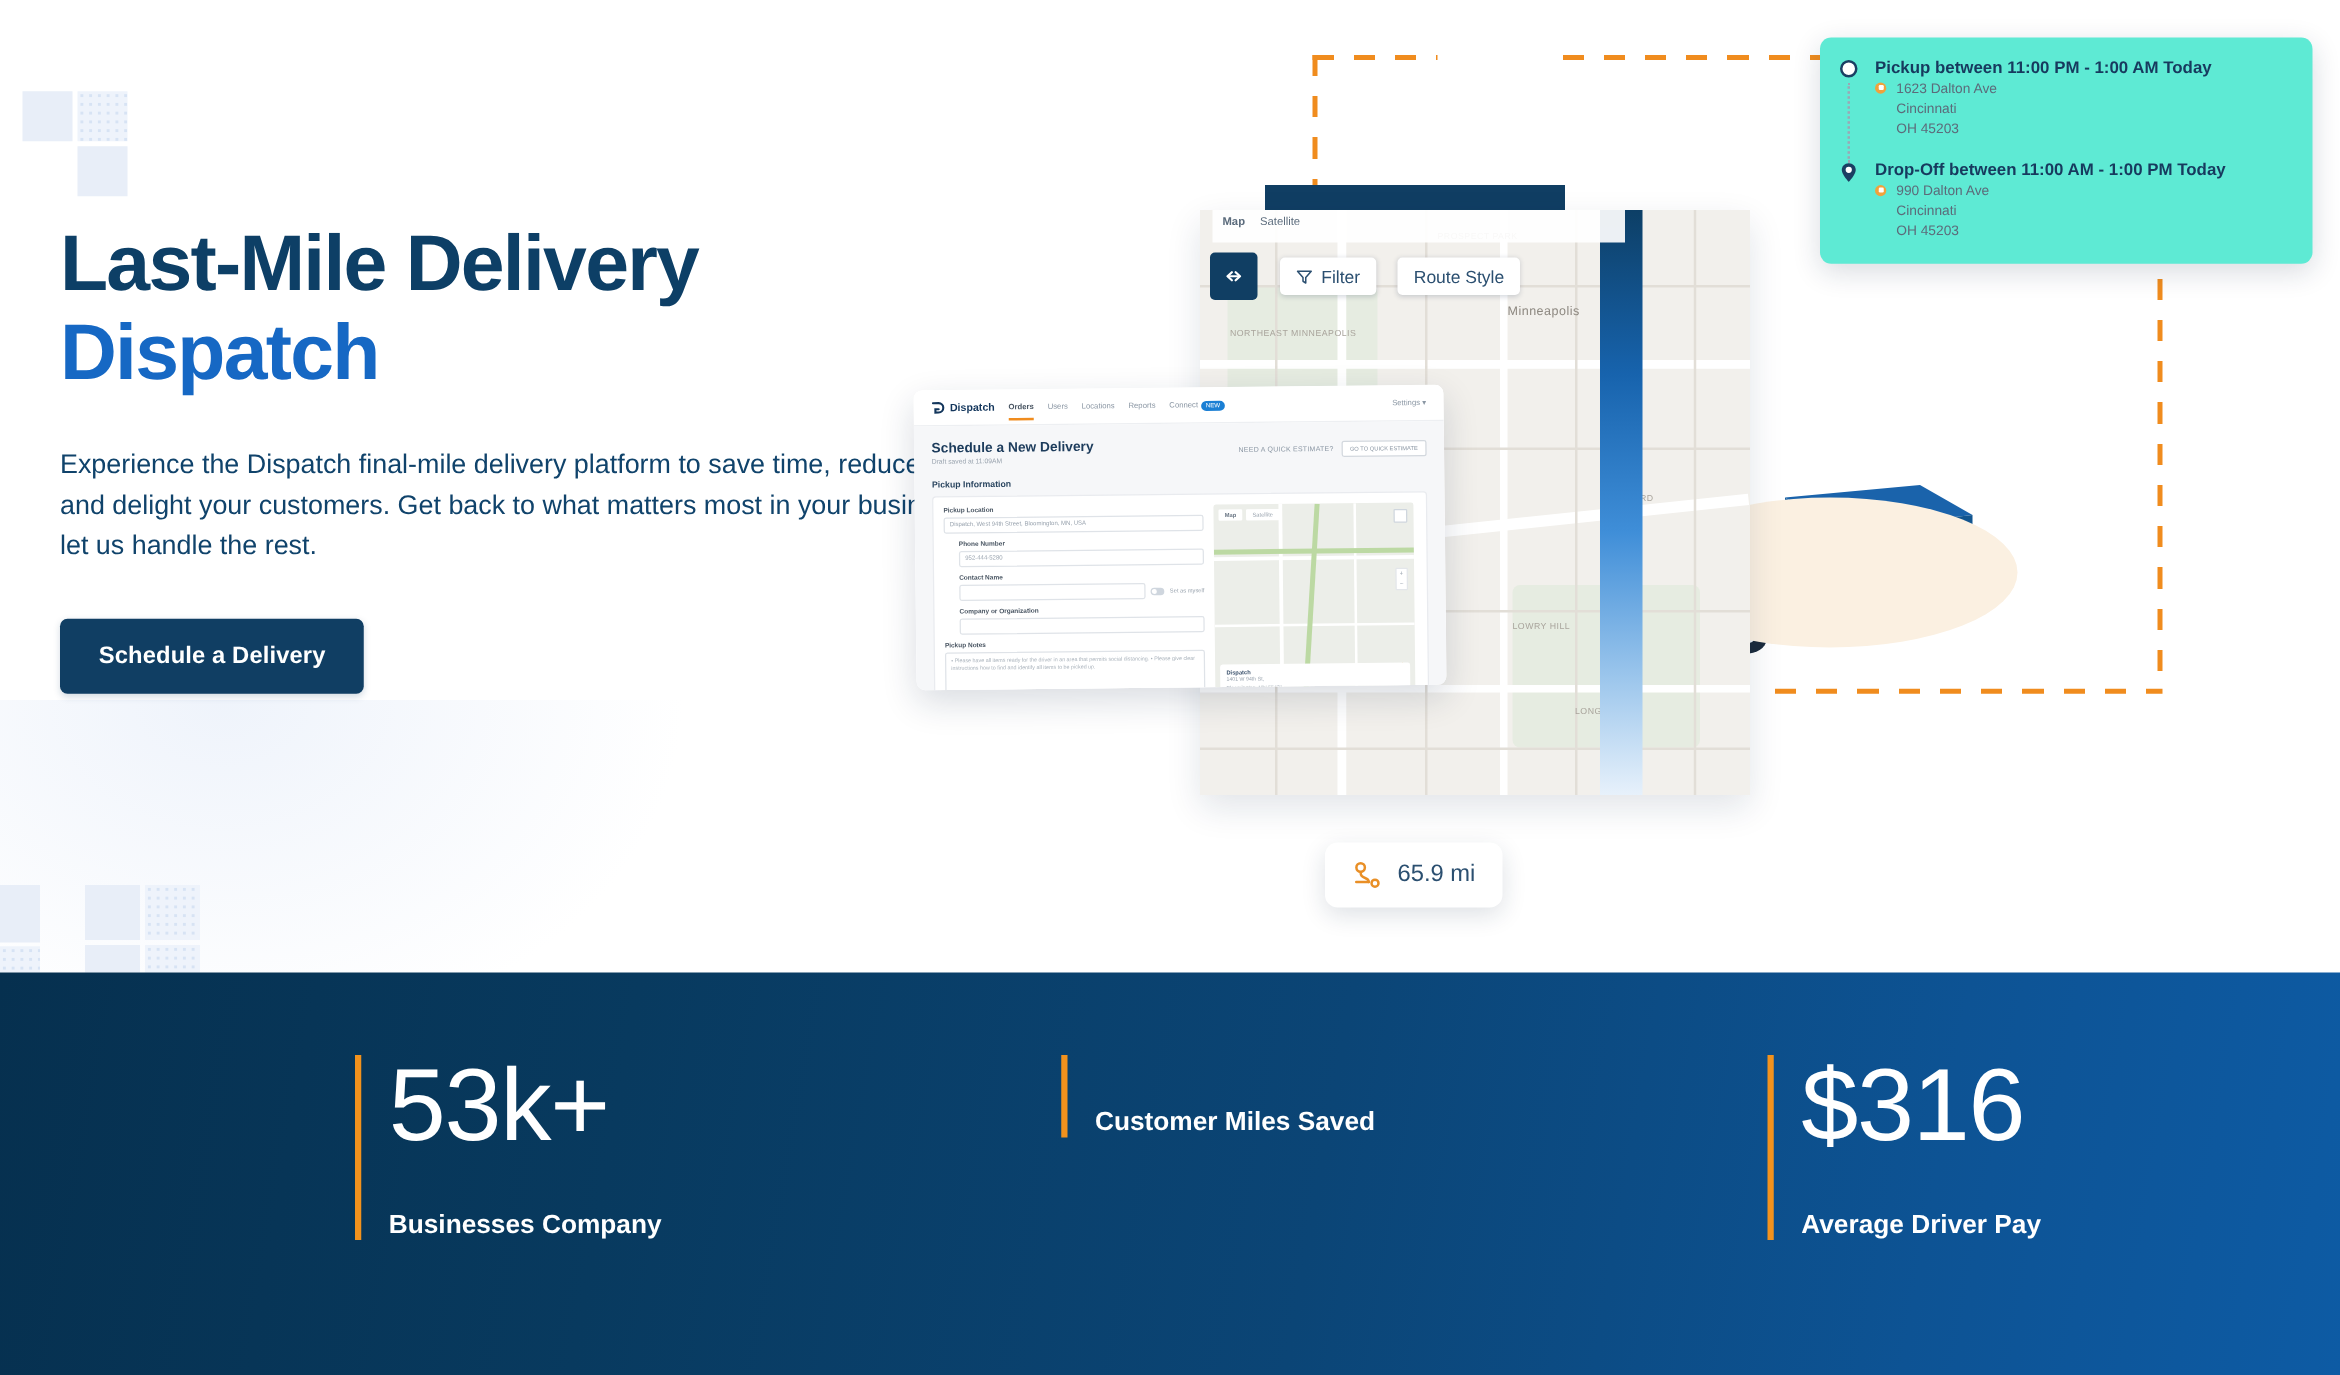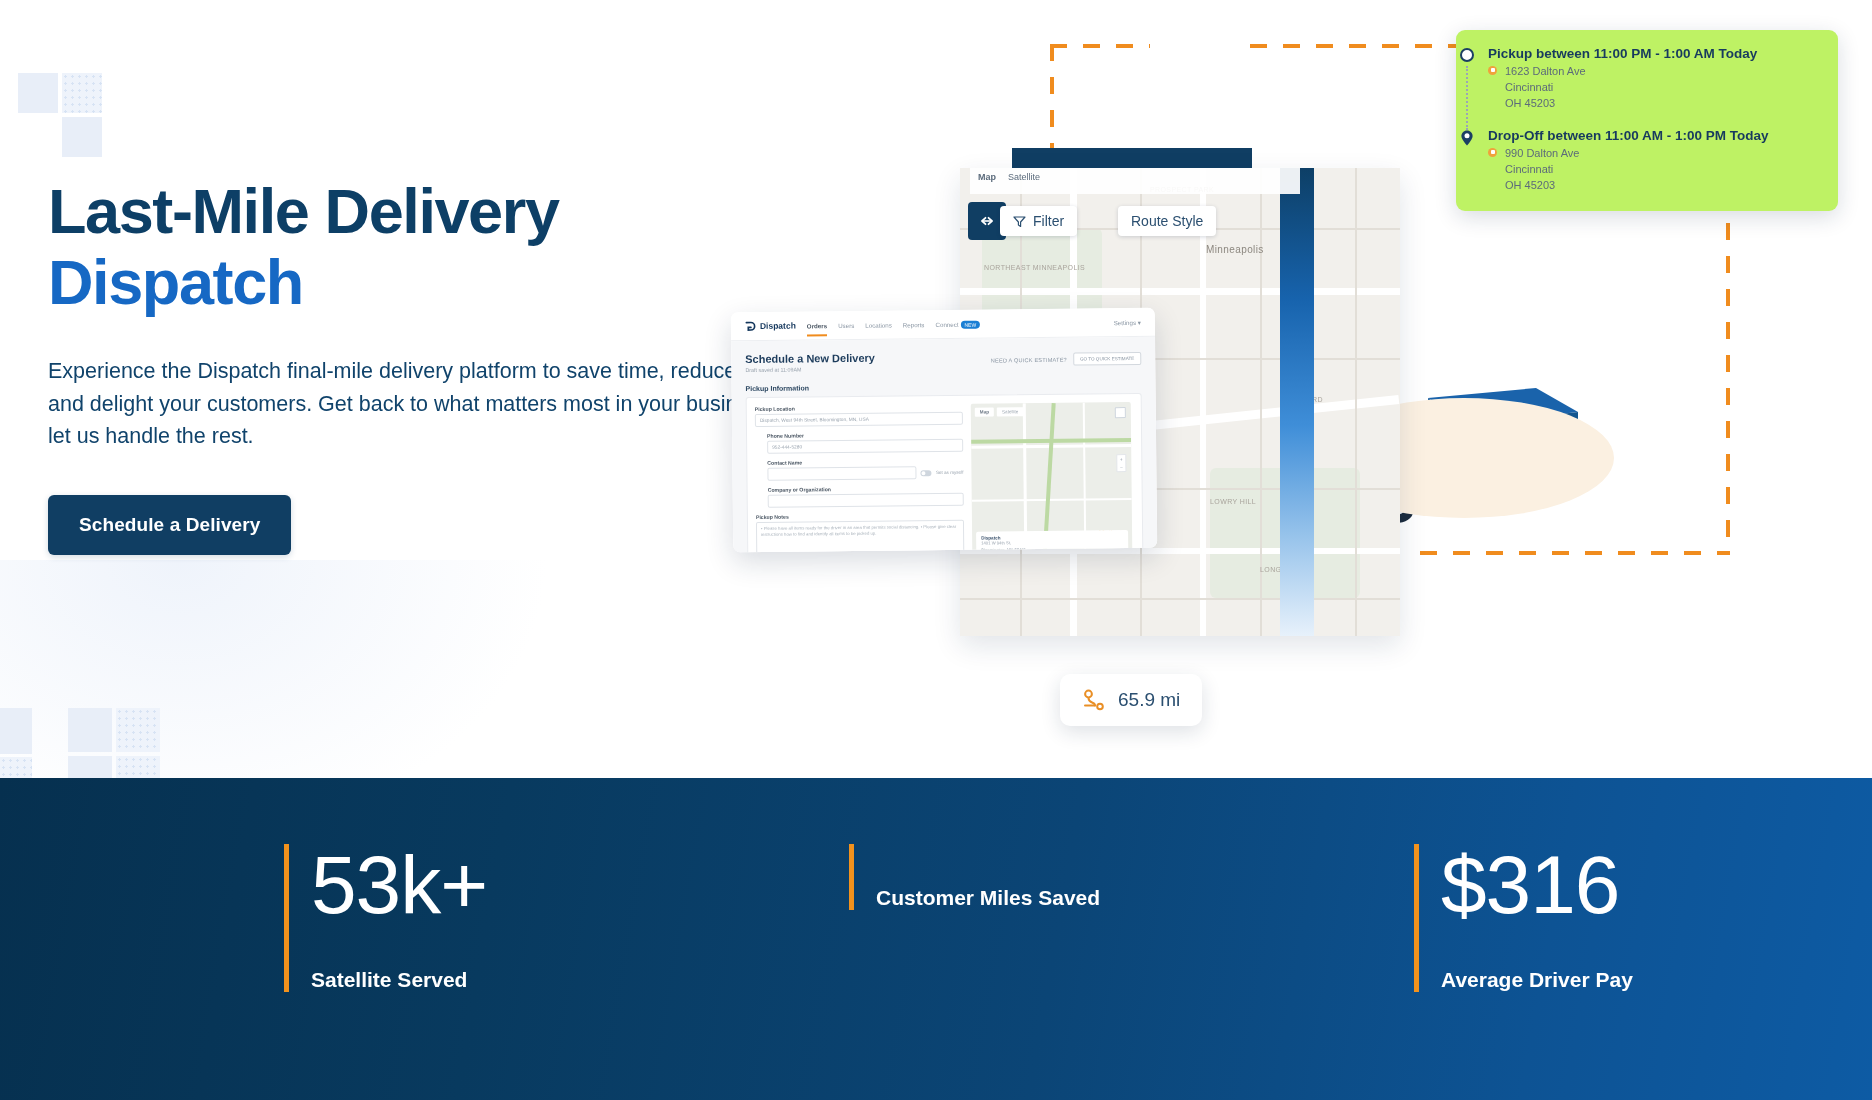--- a/index.html
+++ b/index.html
@@ -103,27 +103,27 @@
   .tool-nav{
     position:absolute;left:108px;top:202px;width:38px;height:38px;background:#103e63;
     border-radius:4px;display:flex;align-items:center;justify-content:center;
   }
   .tool-btn{
     position:absolute;top:206px;height:30px;background:#ffffff;border-radius:4px;
     display:flex;align-items:center;gap:7px;padding:0 13px;
     box-shadow:0 1px 4px rgba(20,40,70,.18);
     font-size:14px;color:#2b4f70;font-weight:500;
   }
-  .tool-filter{left:140px;text-align:center;}
+  .tool-filter{left:164px;text-align:center;}
   .tool-route{left:258px;}
 
   
   .route-card{
     position:absolute;left:596px;top:30px;width:362px;
-    background:#bef264;border-radius:9px;padding:16px 18px 18px 2px;
+    background:#5eead4;border-radius:9px;padding:16px 18px 18px 14px;
     box-shadow:0 6px 22px rgba(20,40,70,.16);
   }
   .leg{position:relative;padding-left:30px;}
   .leg + .leg{margin-top:16px;}
   .leg-ico{position:absolute;left:0;top:1px;width:18px;height:18px;}
   .leg-title{font-size:13.5px;font-weight:700;color:#173a5e;line-height:1.25;}
   .leg-line{font-size:11px;color:#5c6b7a;line-height:1.48;padding-left:17px;position:relative;}
   .leg-line.first{padding-left:17px;}
   .pin-dot{position:absolute;left:0;top:3px;width:9px;height:9px;border-radius:50%;background:#f0a23c;}
   .pin-dot::after{content:"";position:absolute;left:2.5px;top:2.5px;width:4px;height:4px;background:#fff;border-radius:1px;}
@@ -422,21 +422,21 @@
         </div>
       </div>
 
     </div>
   </section>
 
   <section class="stats">
     <div class="stats-inner">
       <div class="stat stat-1">
         <div class="stat-value">53k+</div>
-        <div class="stat-label">Satellite Served</div>
+        <div class="stat-label">Businesses Company</div>
       </div>
       <div class="stat stat-2">
         <div class="stat-label">Customer Miles Saved</div>
       </div>
       <div class="stat stat-3">
         <div class="stat-value">$316</div>
         <div class="stat-label">Average Driver Pay</div>
       </div>
     </div>
   </section>

